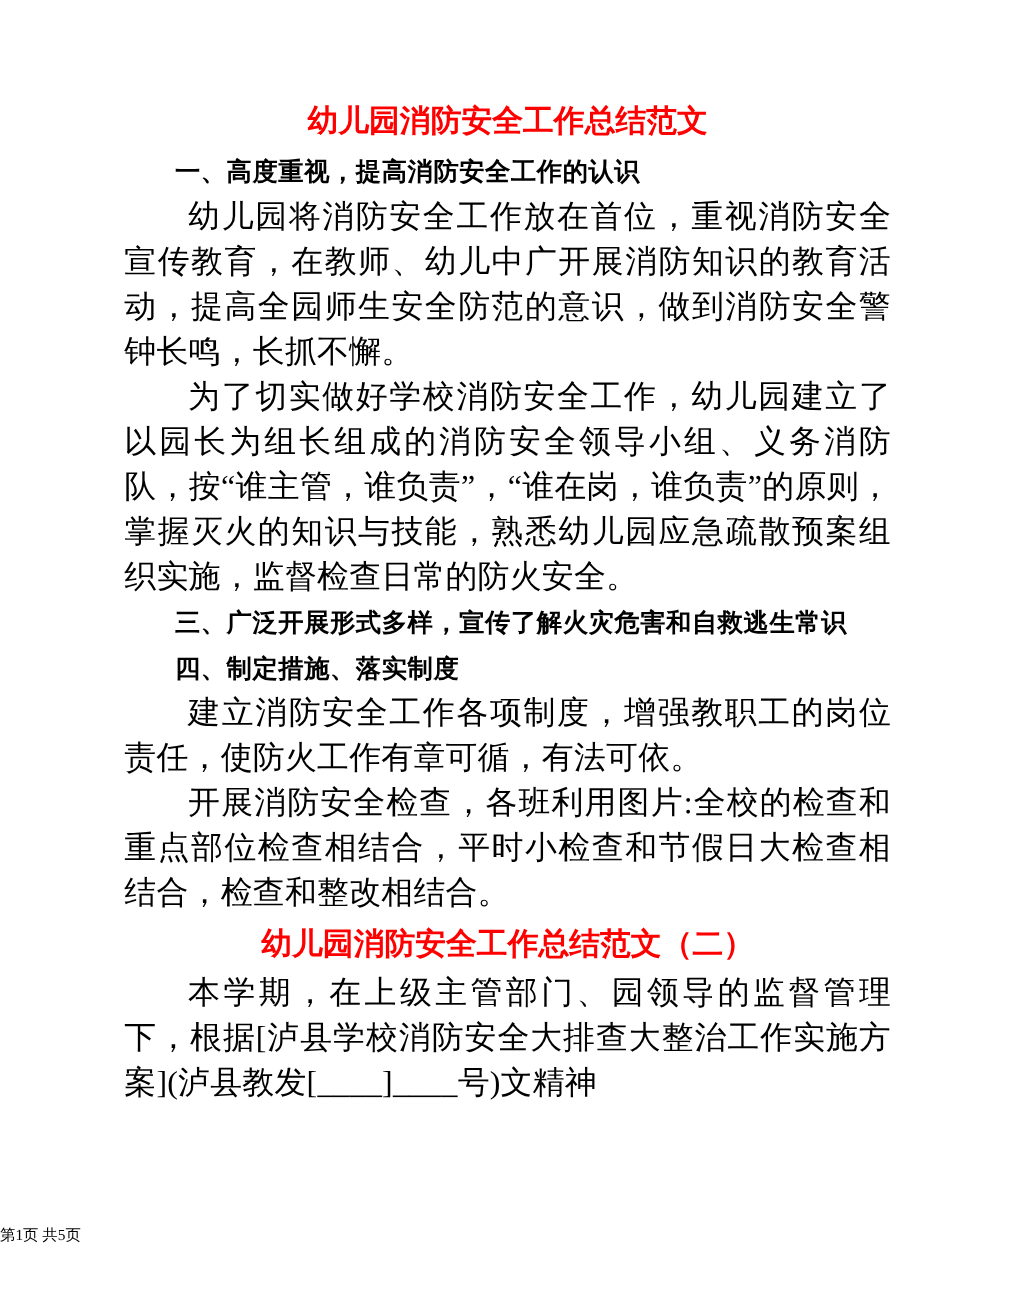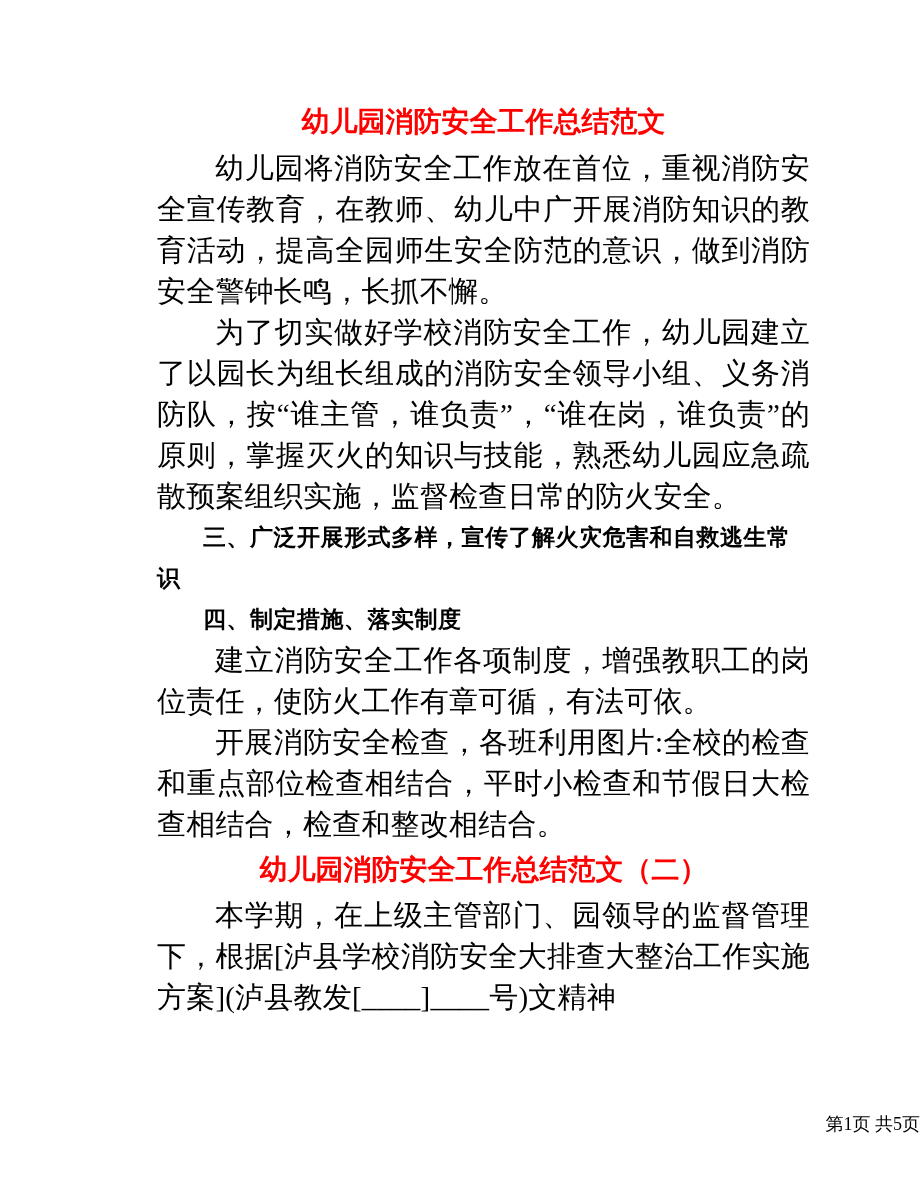--- a/index.html
+++ b/index.html
@@ -13,22 +13,21 @@
     height: 1191px;
     background: var(--page-bg, #ffffff);
     font-family: "Liberation Serif", "DejaVu Serif", serif;
     color: var(--body-text, #000000);
     overflow: hidden;
   }
   .content {
     position: absolute;
     left: 113px;
     right: 110px;
-    top: 96px;
-    margin-left: 44px;
+    top: 84px;
   }
   .doc-title {
     margin: 0;
     font-size: 28px;
     line-height: 52px;
     font-weight: bold;
     text-align: center;
     color: var(--title-red, #ff0000);
     font-family: "Liberation Sans", "DejaVu Sans", sans-serif;
   }
@@ -52,34 +51,35 @@
     text-indent: 2em;
     text-align: justify;
     font-weight: normal;
     letter-spacing: 0.2px;
   }
   .page-footer {
     position: absolute;
     top: 1112px;
     left: 0;
     width: 100%;
-    text-align: right;
-    font-size: 18px;
+    text-align: left;
+    font-size: 14px;
     line-height: 24px;
     color: var(--body-text, #000000);
   }
 </style>
 </head>
 <body>
 
 <div class="page">
   <div class="content">
 
     <h1 class="doc-title">幼儿园消防安全工作总结范文</h1>
 
+    <h2 class="sec-heading">一、高度重视，提高消防安全工作的认识</h2>
     <p class="body-para">幼儿园将消防安全工作放在首位，重视消防安全宣传教育，在教师、幼儿中广开展消防知识的教育活动，提高全园师生安全防范的意识，做到消防安全警钟长鸣，长抓不懈。</p>
 
     <p class="body-para">为了切实做好学校消防安全工作，幼儿园建立了以园长为组长组成的消防安全领导小组、义务消防队，按“谁主管，谁负责”，“谁在岗，谁负责”的原则，掌握灭火的知识与技能，熟悉幼儿园应急疏散预案组织实施，监督检查日常的防火安全。</p>
 
     <h2 class="sec-heading">三、广泛开展形式多样，宣传了解火灾危害和自救逃生常识</h2>
 
     <h2 class="sec-heading">四、制定措施、落实制度</h2>
     <p class="body-para">建立消防安全工作各项制度，增强教职工的岗位责任，使防火工作有章可循，有法可依。</p>
     <p class="body-para">开展消防安全检查，各班利用图片:全校的检查和重点部位检查相结合，平时小检查和节假日大检查相结合，检查和整改相结合。</p>
 

